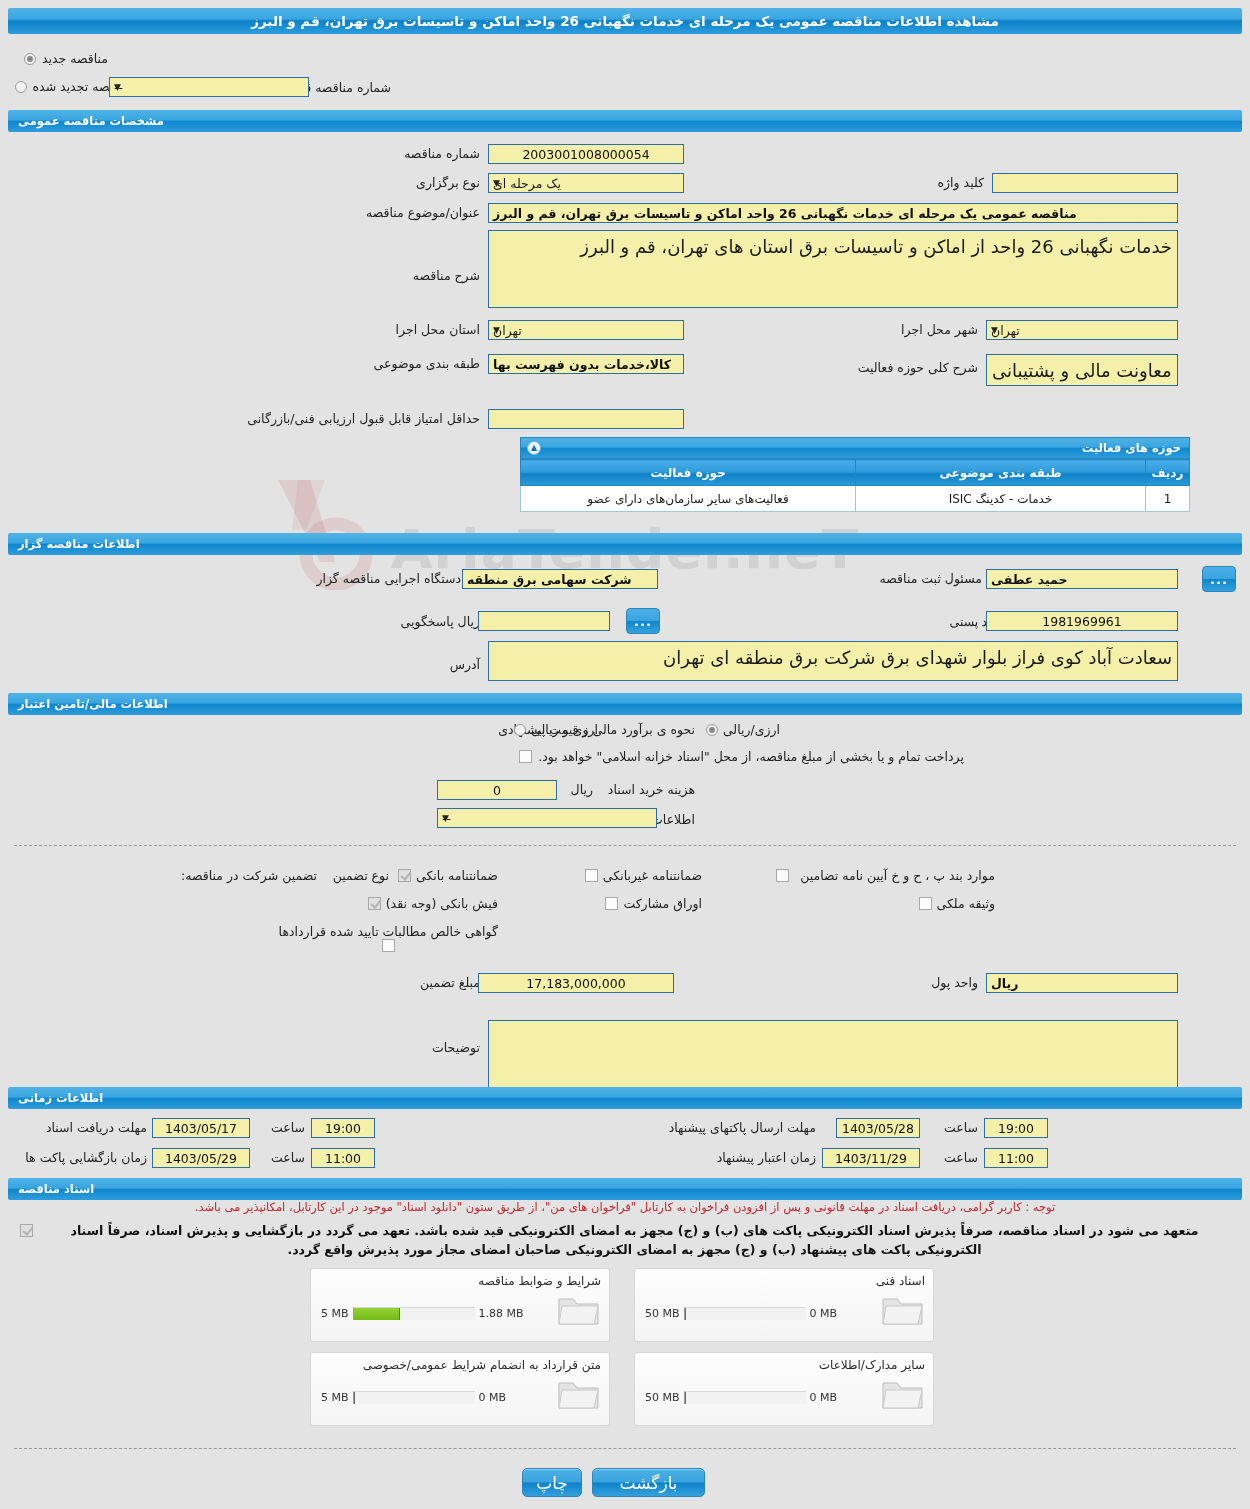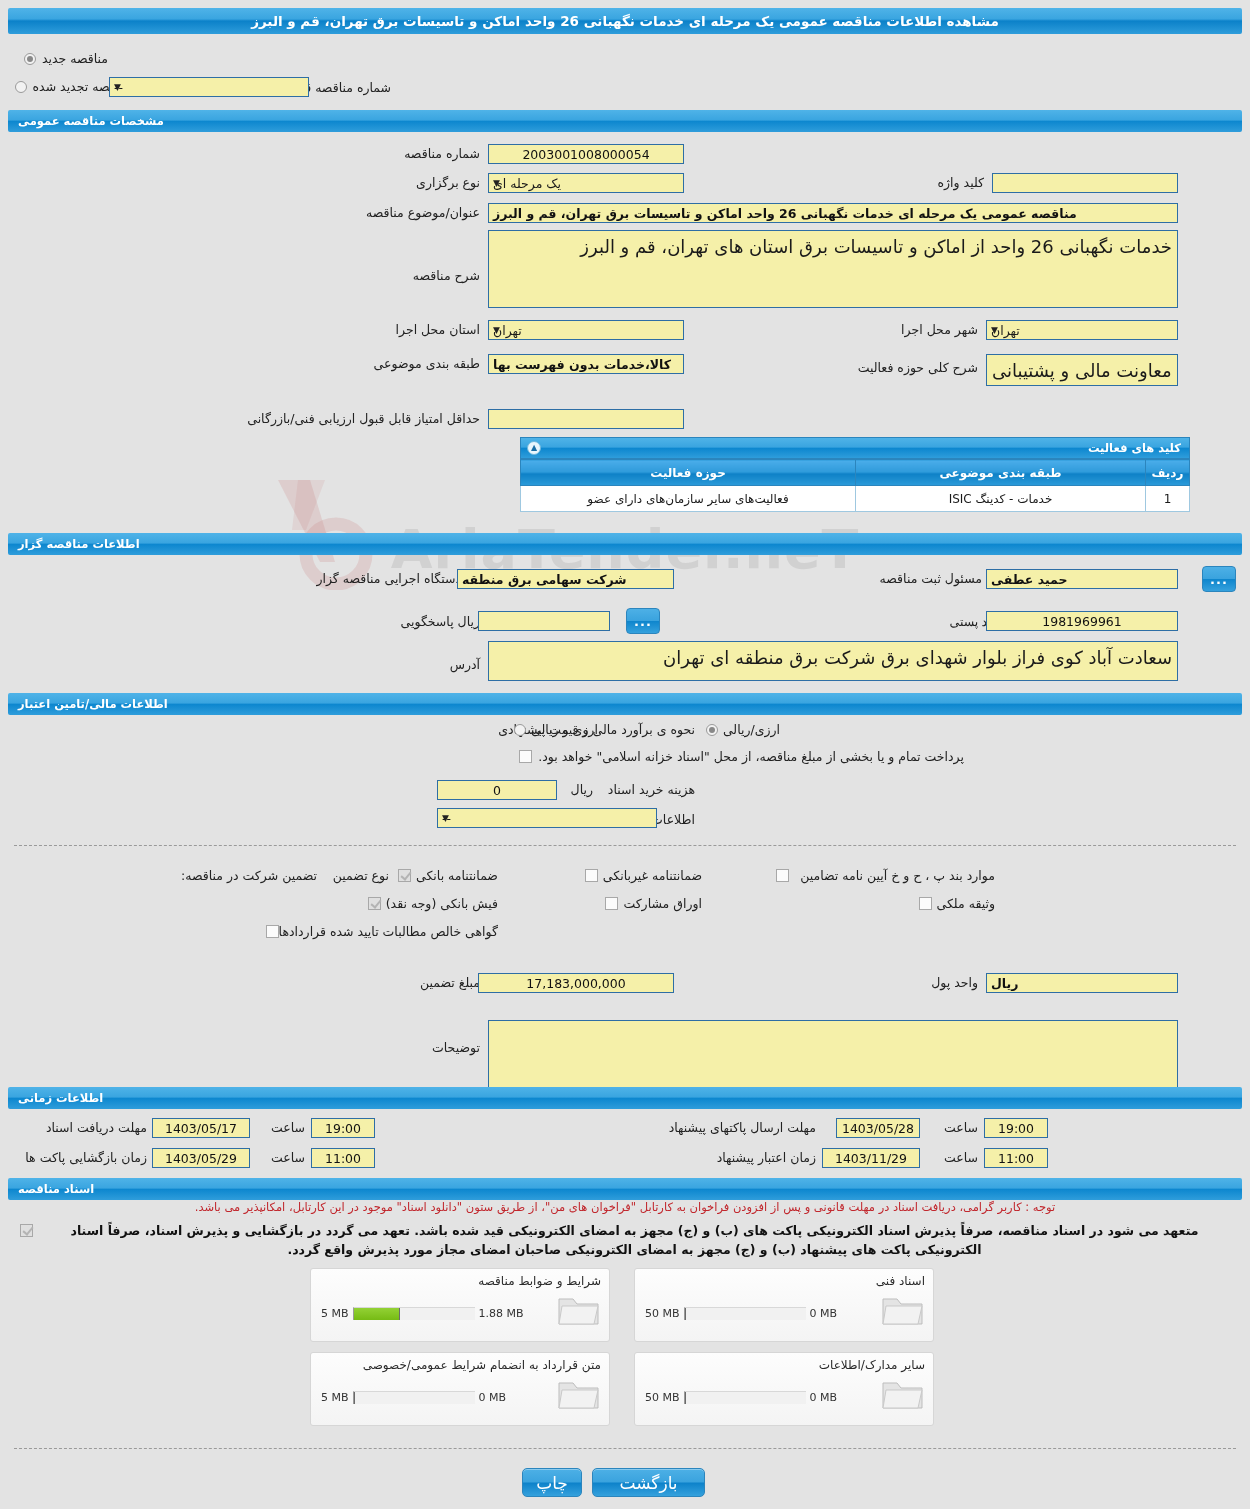--- a/index.html
+++ b/index.html
@@ -322,21 +322,21 @@
   <div class="abs fld bold" style="top:354px; right:566px; width:196px;">کالا،خدمات بدون فهرست بها</div>
 
   <div class="abs lbl" style="top:360px; right:272px;">شرح کلی حوزه فعالیت</div>
   <div class="abs ta" style="top:354px; right:72px; width:192px; height:32px; display:flex; align-items:flex-start; justify-content:flex-end;">معاونت مالی و پشتیبانی</div>
 
   <div class="abs lbl" style="top:411px; right:770px;">حداقل امتیاز قابل قبول ارزیابی فنی/بازرگانی</div>
   <div class="abs fld empty" style="top:409px; right:566px; width:196px;"></div>
 
   <div class="act-wrap" style="top:437px; right:60px; width:670px;">
     <div class="act-head">
-      <span>کلید های فعالیت</span>
+      <span>حوزه های فعالیت</span>
       <span class="collapse-ico">▲</span>
     </div>
     <table class="act">
       <thead>
         <tr>
           <th style="width:44px;">ردیف</th>
           <th style="width:290px;">طبقه بندی موضوعی</th>
           <th>حوزه فعالیت</th>
         </tr>
       </thead>
@@ -355,21 +355,21 @@
     <path d="M28 10 L55 10 L36 60 L22 60 Z" fill="rgba(200,120,120,0.14)"></path>
     <circle cx="66" cy="84" r="30" fill="none" stroke="rgba(200,120,120,0.20)" stroke-width="13"></circle>
   </svg>
   <div class="wm">AriaTender.neT</div>
 
   <div class="bar" style="position:absolute; top:533px; right:0; left:0;">
     <span class="bar-text" style="margin-right:auto;">اطلاعات مناقصه گزار</span>
   </div>
 
   <div class="abs lbl" style="top:571px; right:770px;">نام دستگاه اجرایی مناقصه گزار</div>
-  <div class="abs fld bold" style="top:569px; right:576px; width:217px;">شرکت سهامی برق منطقه</div>
+  <div class="abs fld bold" style="top:569px; right:592px; width:196px;">شرکت سهامی برق منطقه</div>
 
   <div class="abs lbl" style="top:571px; right:268px;">مسئول ثبت مناقصه</div>
   <div class="abs fld bold" style="top:569px; right:72px; width:192px;">حمید عطفی</div>
 
   <div class="abs dots-btn" style="top:566px; right:14px;">...</div>
 
   <div class="abs lbl" style="top:614px; right:770px;">ریال پاسخگویی</div>
   <div class="abs fld empty" style="top:611px; right:640px; width:132px;"></div>
   <div class="abs dots-btn" style="top:608px; right:590px;">...</div>
 
@@ -433,21 +433,21 @@
   </div>
   <div class="abs row" style="top:896px; right:548px; gap:5px;">
     <span class="lbl">اوراق مشارکت</span>
     <span class="chk"></span>
   </div>
   <div class="abs row" style="top:896px; right:255px; gap:5px;">
     <span class="lbl">وثیقه ملکی</span>
     <span class="chk"></span>
   </div>
 
-  <div class="abs row" style="top:924px; right:752px; gap:0;">
+  <div class="abs row" style="top:924px; right:752px; gap:0;flex-direction:column;">
     <span class="lbl">گواهی خالص مطالبات تایید شده قراردادها</span>
     <span class="chk"></span>
   </div>
 
   <div class="abs lbl" style="top:975px; right:770px;">مبلغ تضمین</div>
   <div class="abs fld num" style="top:973px; right:576px; width:196px;">17,183,000,000</div>
 
   <div class="abs lbl" style="top:975px; right:272px;">واحد پول</div>
   <div class="abs fld bold" style="top:973px; right:72px; width:192px;">ریال</div>
 

